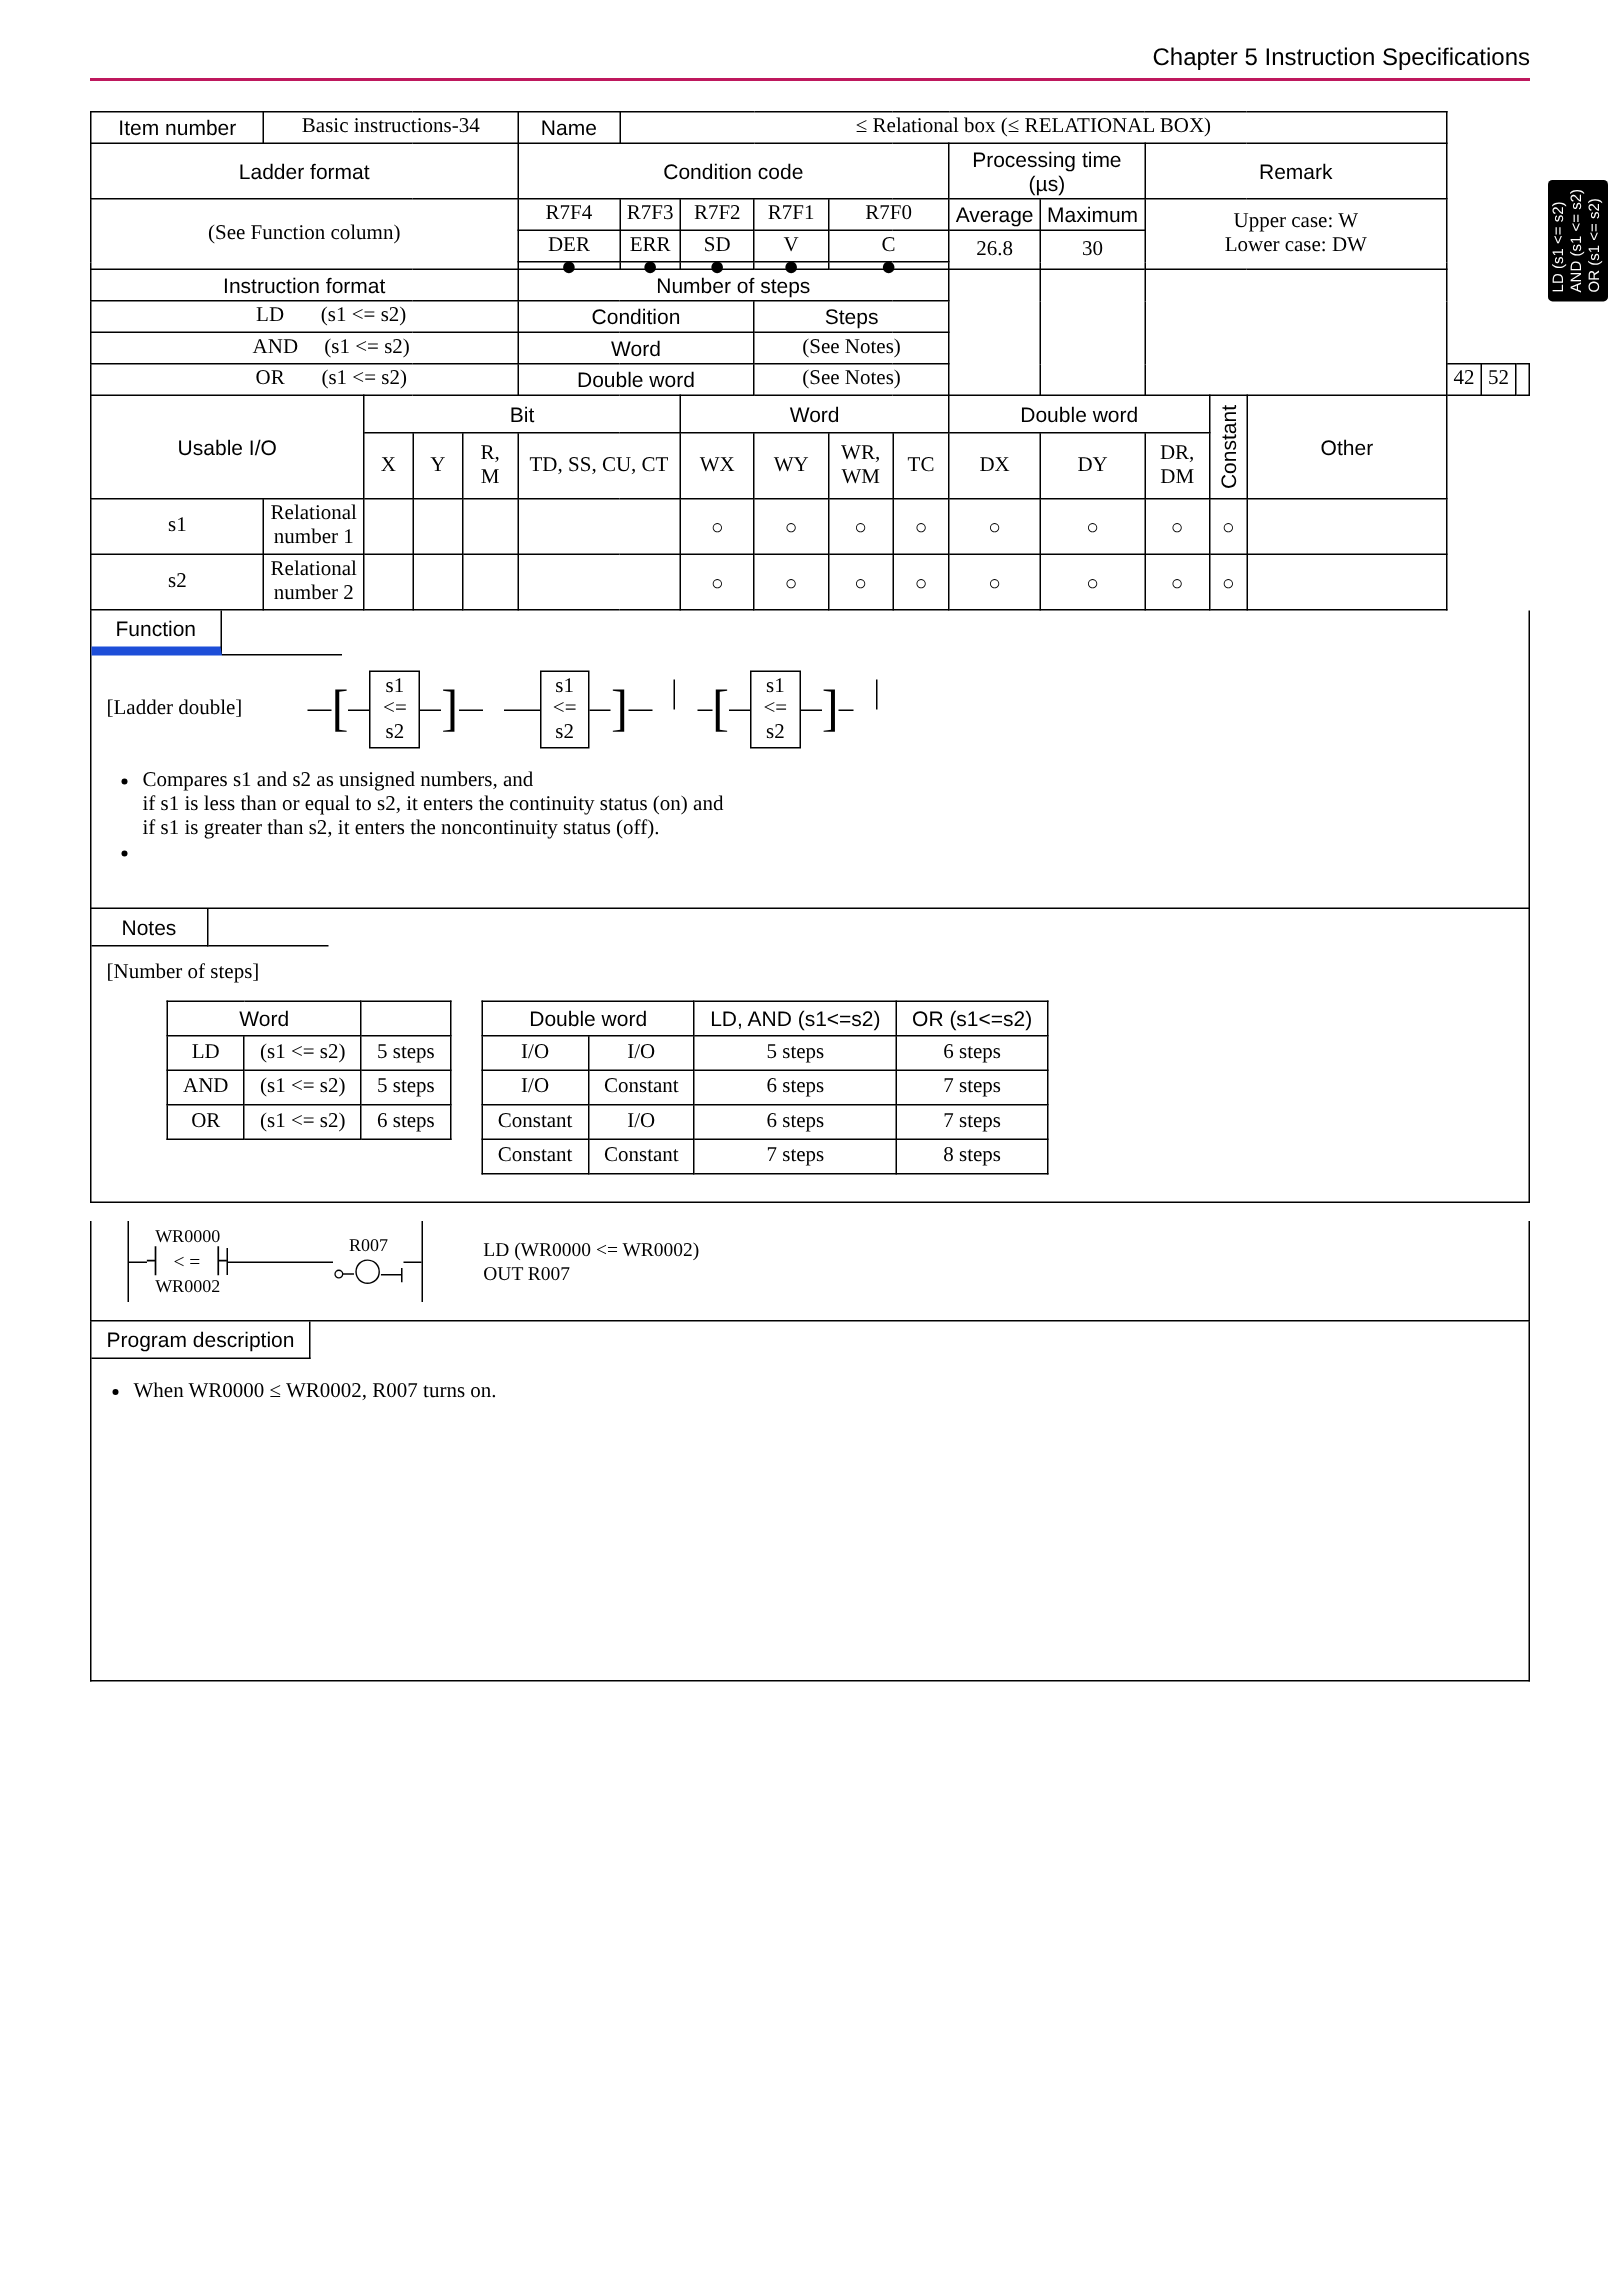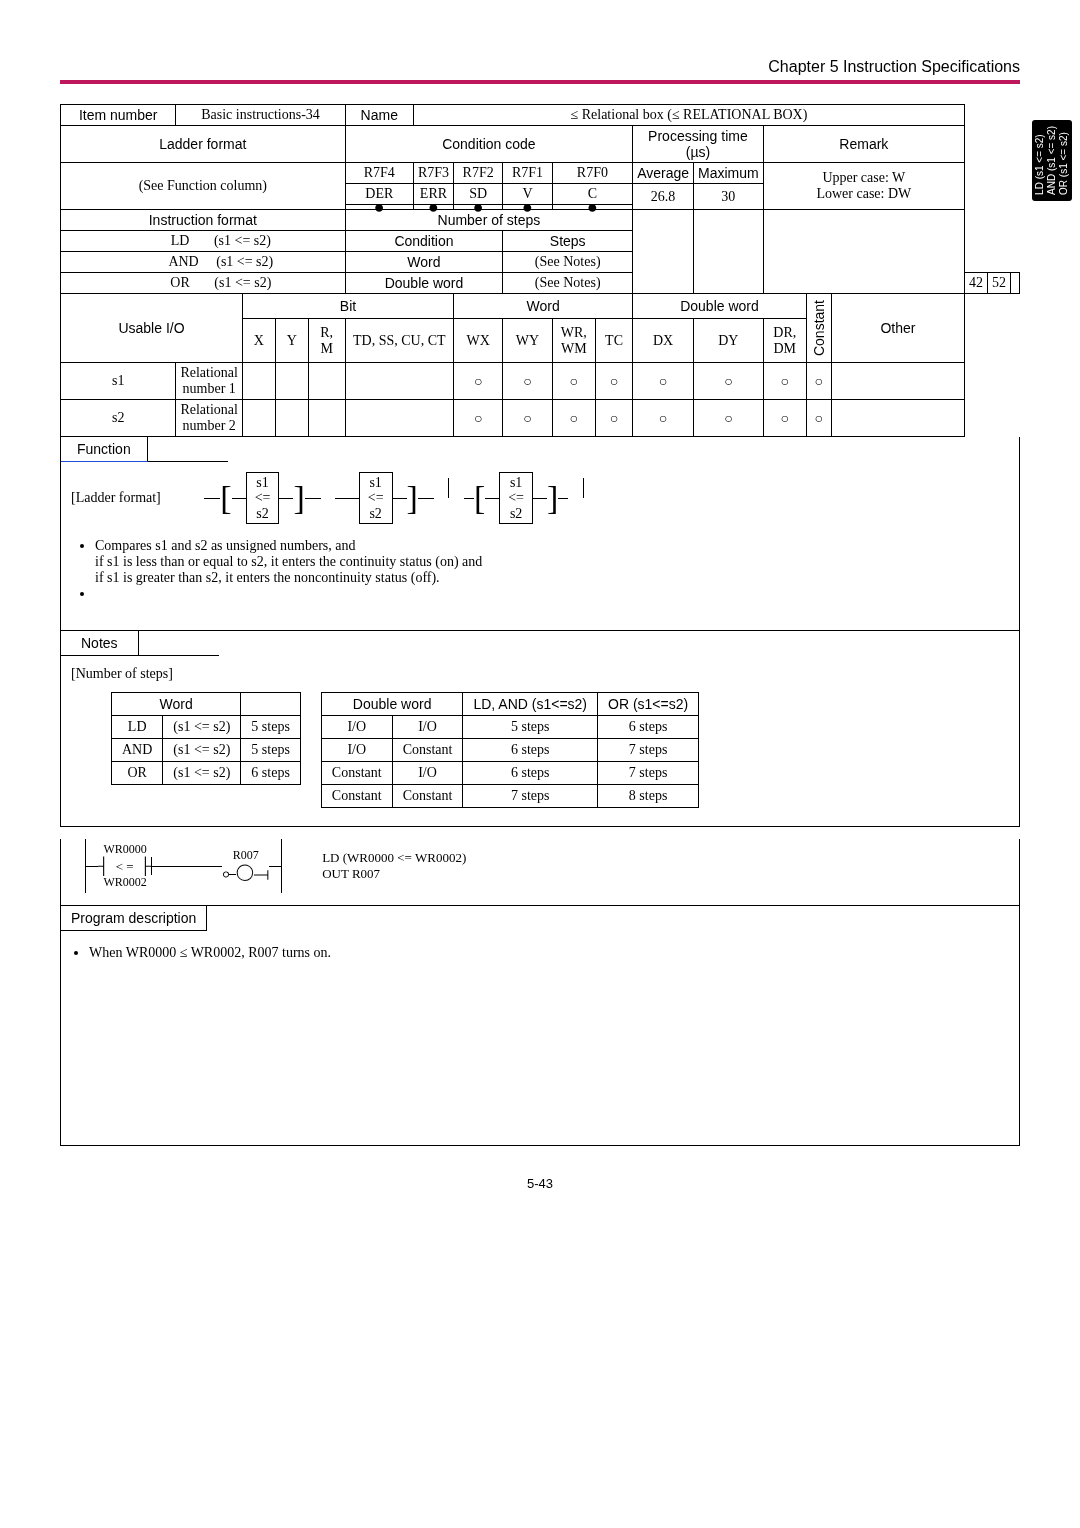--- a/index.html
+++ b/index.html
@@ -8,24 +8,23 @@
     font-family: "Times New Roman", serif;
     font-size: 14px;
     background: #fff;
     color: #000;
     width: 1080px;
   }
   .page {
     padding: 30px 60px 20px 60px;
   }
   .header-line {
-    border-bottom: 4px solid #be185d;
+    border-bottom: 2px solid #be185d;
     padding-bottom: 4px;
     margin-bottom: 20px;
-    margin-top: 28px;
   }
   .chapter-title {
     text-align: right;
     font-family: Arial, sans-serif;
     font-size: 16px;
   }
   .side-tab {
     position: absolute;
     right: 8px;
     top: 120px;
@@ -239,25 +238,25 @@
     <td class="circle">○</td>
     <td class="circle">○</td>
     <td class="circle">○</td>
     <td></td>
   </tr>
 </tbody>
     </table>
 
 <div style="width:960px; border:1px solid #000; border-top:none; padding:0">
   <div style="display:flex">
-    <div class="sans" style="border-right:1px solid #000; border-bottom:1px solid #1d4ed8; padding:4px 16px">Function</div>
+    <div class="sans" style="border-right:1px solid #000; border-bottom:6px solid #1d4ed8; padding:4px 16px">Function</div>
     <div style="border-bottom:1px solid #000; width:80px"></div>
   </div>
   <div style="padding:10px 16px 14px 10px">
-    <div style="display:inline-block; vertical-align:middle; margin-right:40px">[Ladder format]</div>
+    <div style="display:inline-block; vertical-align:middle; margin-right:40px">[Ladder double]</div>
     <div style="display:inline-flex; align-items:center; gap:14px; vertical-align:middle">
 
       <span style="display:inline-flex; align-items:center">
         <span class="hline" style="width:16px"></span>
         <span style="font-size:34px; line-height:0.7">[</span>
         <span class="hline" style="width:14px"></span>
         <span class="box">
           <div>s1</div>
           <div>&lt;=</div>
           <div>s2</div>
@@ -402,15 +401,14 @@
 
 <div style="width:960px; border:1px solid #000; border-top:none; min-height:240px">
   <div style="display:flex">
     <div class="sans" style="border-right:1px solid #000; border-bottom:1px solid #000; padding:4px 10px">Program description</div>
   </div>
   <ul style="margin:14px 0 0 28px; padding:0; list-style:disc">
     <li>When WR0000 ≤ WR0002, R007 turns on.</li>
   </ul>
 </div>
 
-<div class="page-num">5-43</div>
 
 </div>
 
 </body></html>

